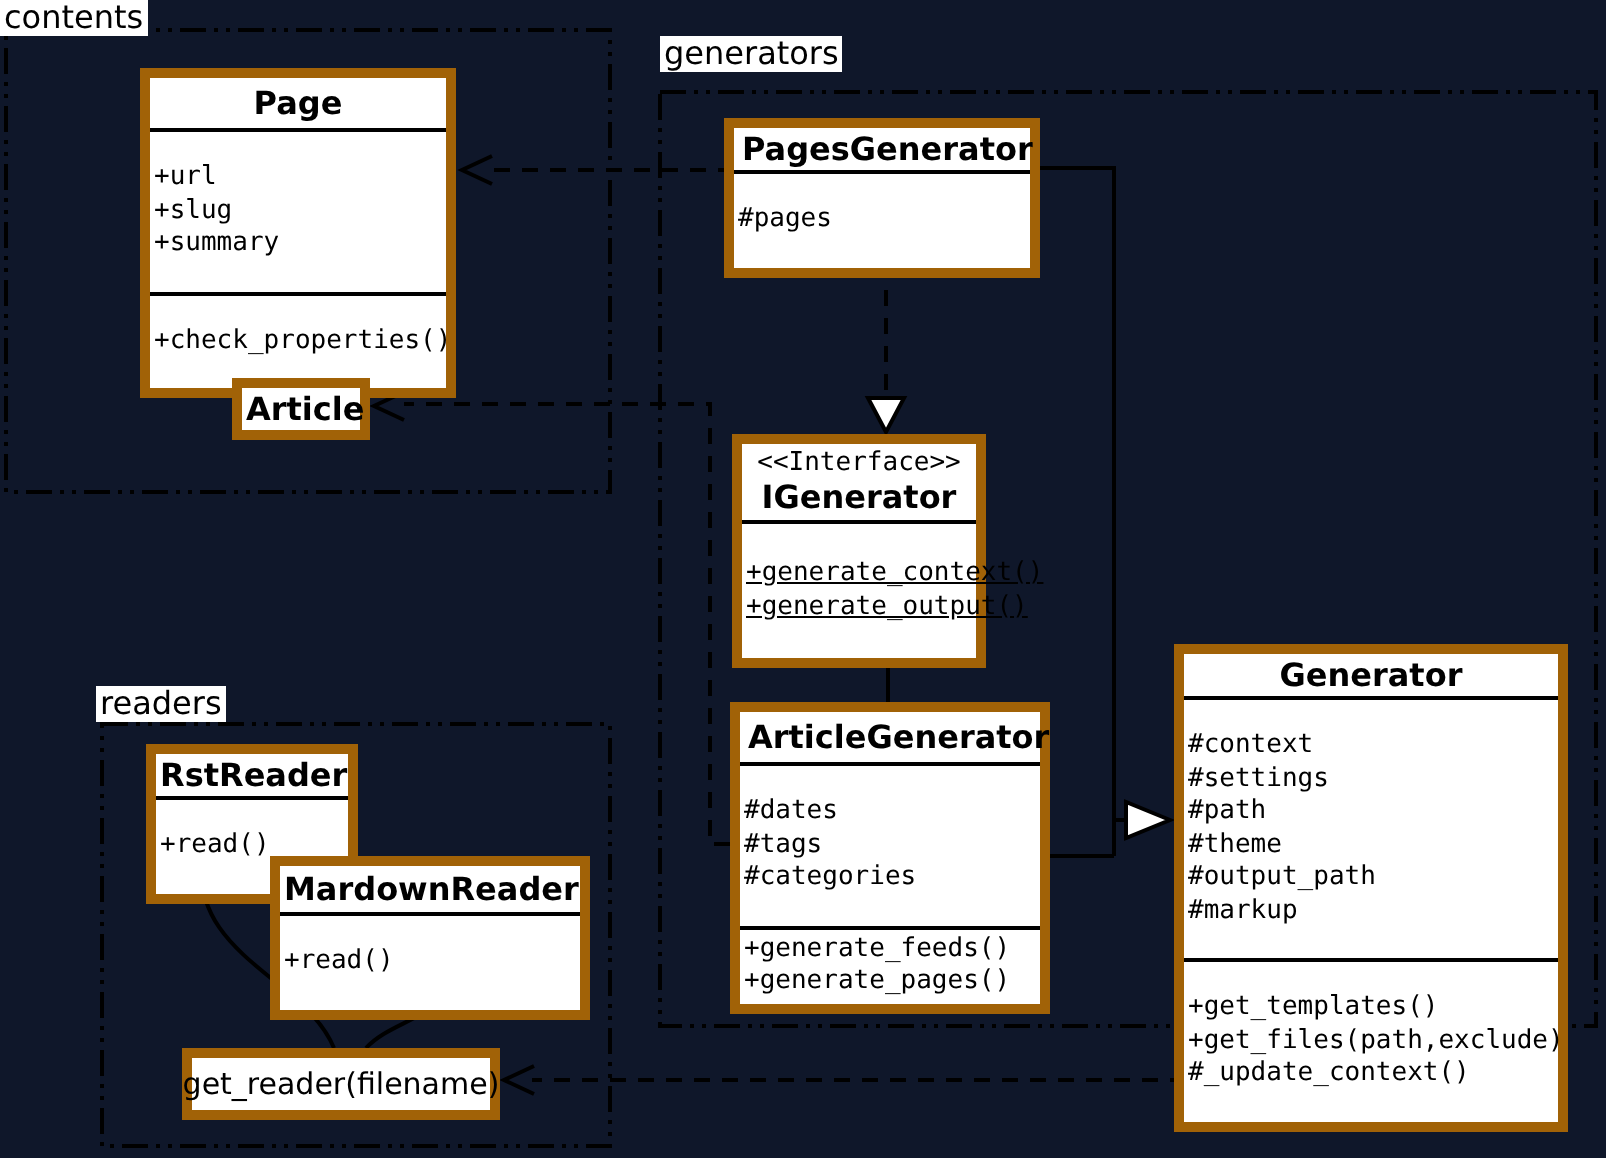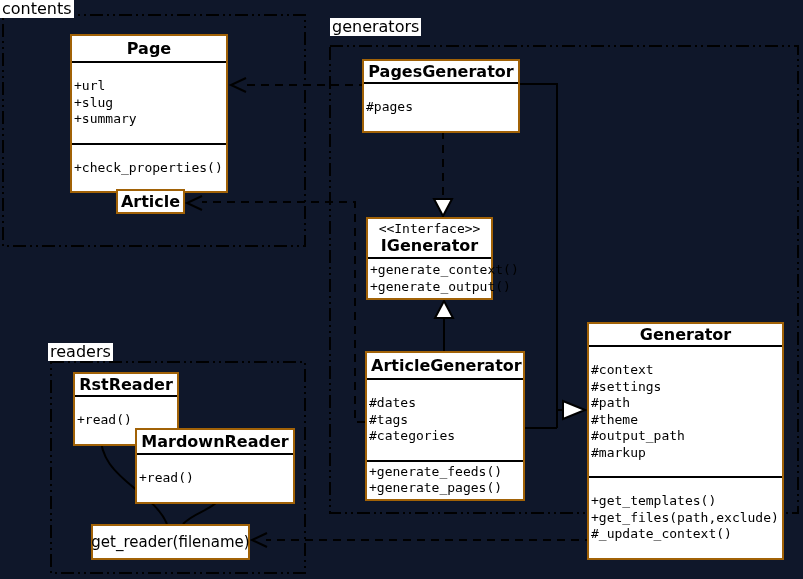--- a/index.html
+++ b/index.html
@@ -1,20 +1,20 @@
 <!DOCTYPE html>
 <html><head>
 <meta charset="utf-8">
 <style>
   html,body{margin:0;padding:0;background:#ffffff;}
   #stage{position:relative;width:803px;height:579px;background:#0f172a;
          font-family:"DejaVu Sans","Liberation Sans",sans-serif;color:#000;overflow:hidden;}
   #wires{position:absolute;left:0;top:0;width:803px;height:579px;}
   .pkg-label{position:absolute;font-size:16px;background:#ffffff;padding:0 2px;line-height:18px;}
-  .cls{position:absolute;background:#ffffff;border:2px solid #a16207;box-sizing:border-box;}
+  .cls{position:absolute;background:#ffffff;border:5px solid #a16207;box-sizing:border-box;}
   .cls-title{font-weight:bold;font-size:16px;text-align:center;padding:3px 4px;line-height:19px;}
   .has-sections .cls-title{border-bottom:2px solid #000;}
   .stereotype{font-family:"DejaVu Sans Mono","Liberation Mono",monospace;font-weight:normal;font-size:13px;line-height:15px;}
   .sec{font-family:"DejaVu Sans Mono","Liberation Mono",monospace;font-size:13px;line-height:16.5px;padding:15px 2px;}
   .sec + .sec{border-top:2px solid #000;}
   .member{white-space:pre;}
   .plain-box{display:flex;align-items:center;justify-content:center;font-size:15px;text-align:right;}
   .wire{stroke:#000;stroke-width:2;fill:none;}
   .dash{stroke-dasharray:8 6;}
   .pkg{stroke:#000;stroke-width:2;fill:none;stroke-dasharray:13 4 2 4 2 4;}
@@ -87,21 +87,21 @@
     <div class="sec">
       <div class="member">#pages</div>
     </div>
   </div>
 
   <div class="cls has-sections" style="left:366px;top:217px;width:127px;">
     <div class="cls-title" style="padding:2px 4px;">
       <div class="stereotype">&lt;&lt;Interface&gt;&gt;</div>
       <div>IGenerator</div>
     </div>
-    <div class="sec" style="padding:3px 2px;">
+    <div class="sec" style="padding:17px 2px;text-decoration:underline;">
       <div class="member">+generate_context()</div>
       <div class="member">+generate_output()</div>
     </div>
   </div>
 
   <div class="cls has-sections" style="left:365px;top:351px;width:160px;">
     <div class="cls-title">ArticleGenerator</div>
     <div class="sec">
       <div class="member">#dates</div>
       <div class="member">#tags</div>

